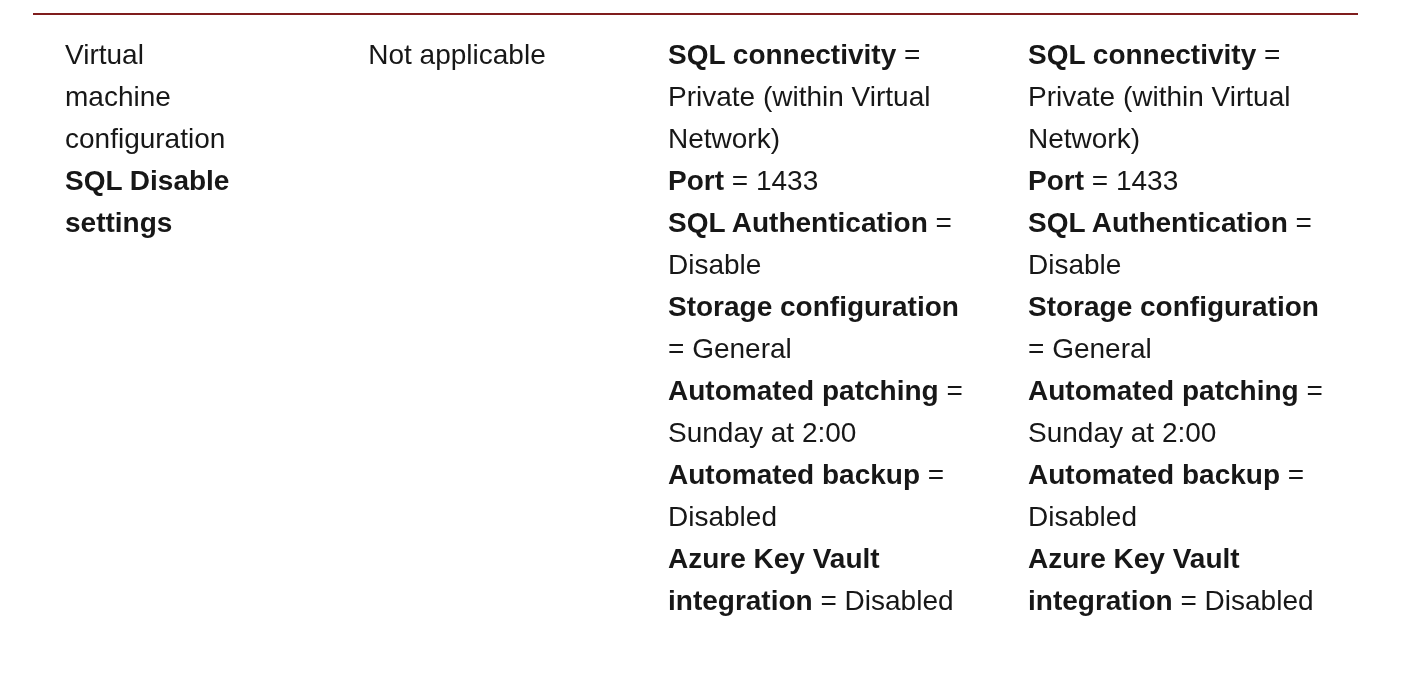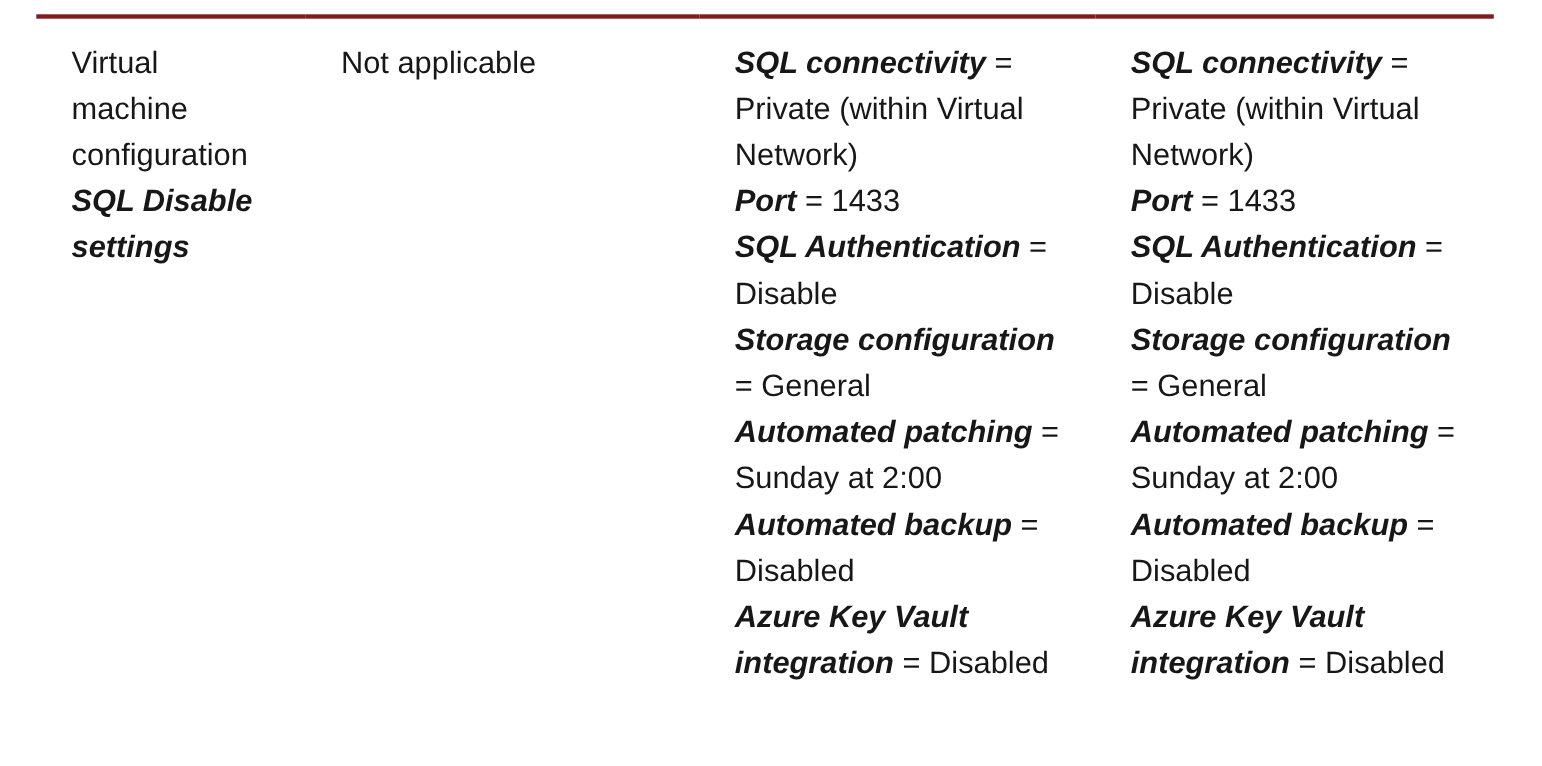--- a/index.html
+++ b/index.html
@@ -8,34 +8,34 @@
     height: 696px;
     background: #ffffff;
     overflow: hidden;
     font-family: "Liberation Sans", "DejaVu Sans", sans-serif;
   }
   table.settings-table {
     margin: 13px 0 0 33px;
     width: 1325px;
     table-layout: fixed;
     border-collapse: collapse;
-    border-top: 4px solid #7f1d1d;
+    border-top: 2px solid #7f1d1d;
   }
   td {
     vertical-align: top;
     font-size: 28px;
     line-height: 42px;
     color: #171717;
     font-weight: 400;
   }
   td.c1 { width: 245px; padding: 19px 41px 0 32px; }
-  td.c2 { width: 358px; padding: 19px 32px 0 32px; }
+  td.c2 { width: 358px; padding: 19px 32px 0 32px; text-align: center; }
   td.c3 { width: 360px; padding: 19px 22px 0 32px; }
   td.c4 { width: 362px; padding: 19px 24px 0 32px; }
-  .b, strong { font-weight: 700; font-style: italic; }
+  .b, strong { font-weight: 700; }
   .pair { display: block; }
 </style>
 </head>
 <body>
 
 <main>
   <table class="settings-table">
     <tbody>
       <tr>
         <td class="c1">

